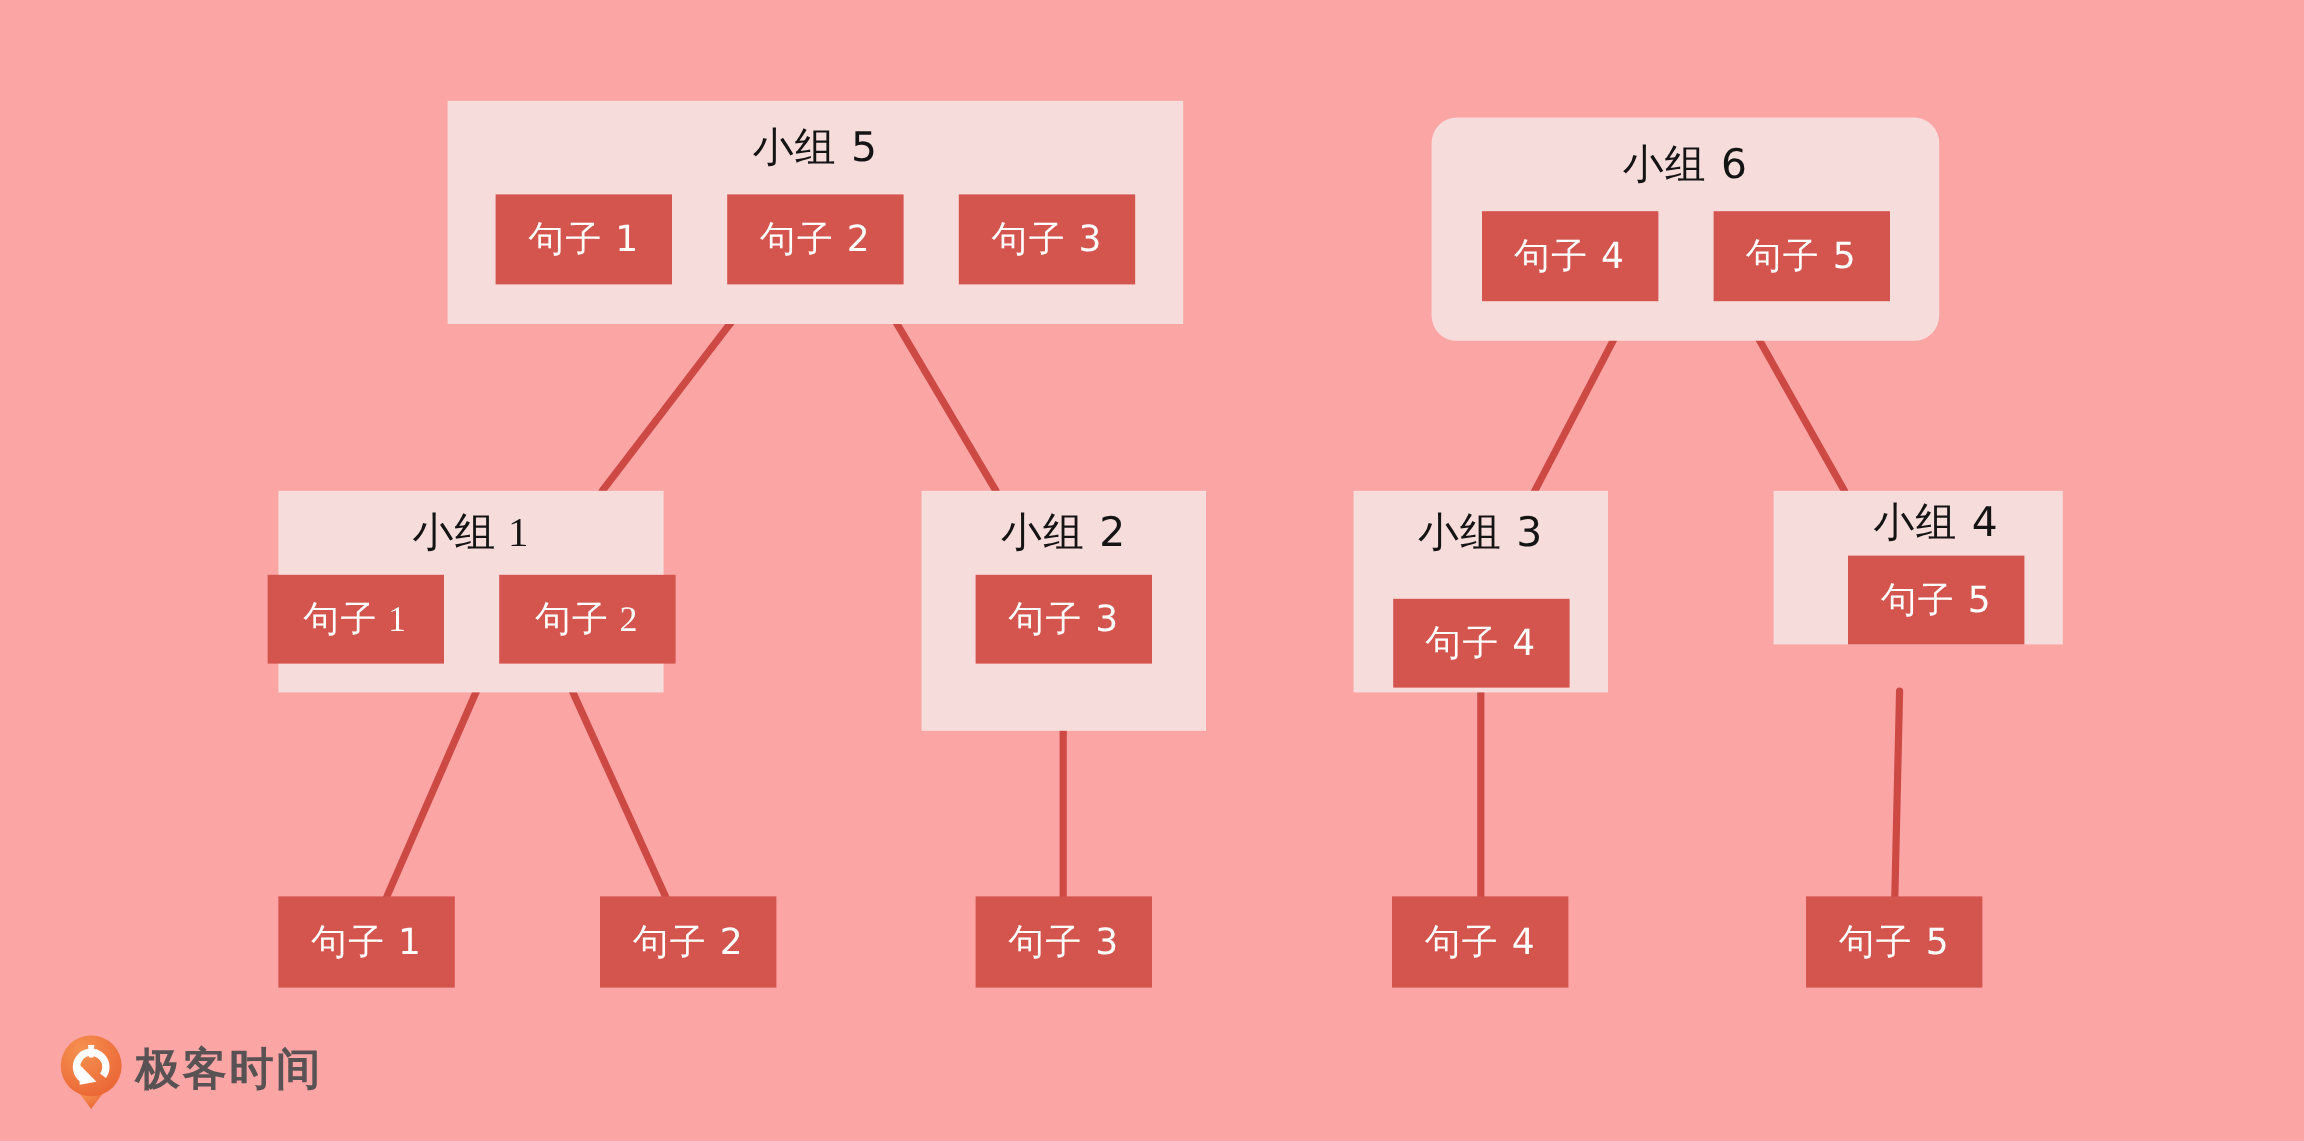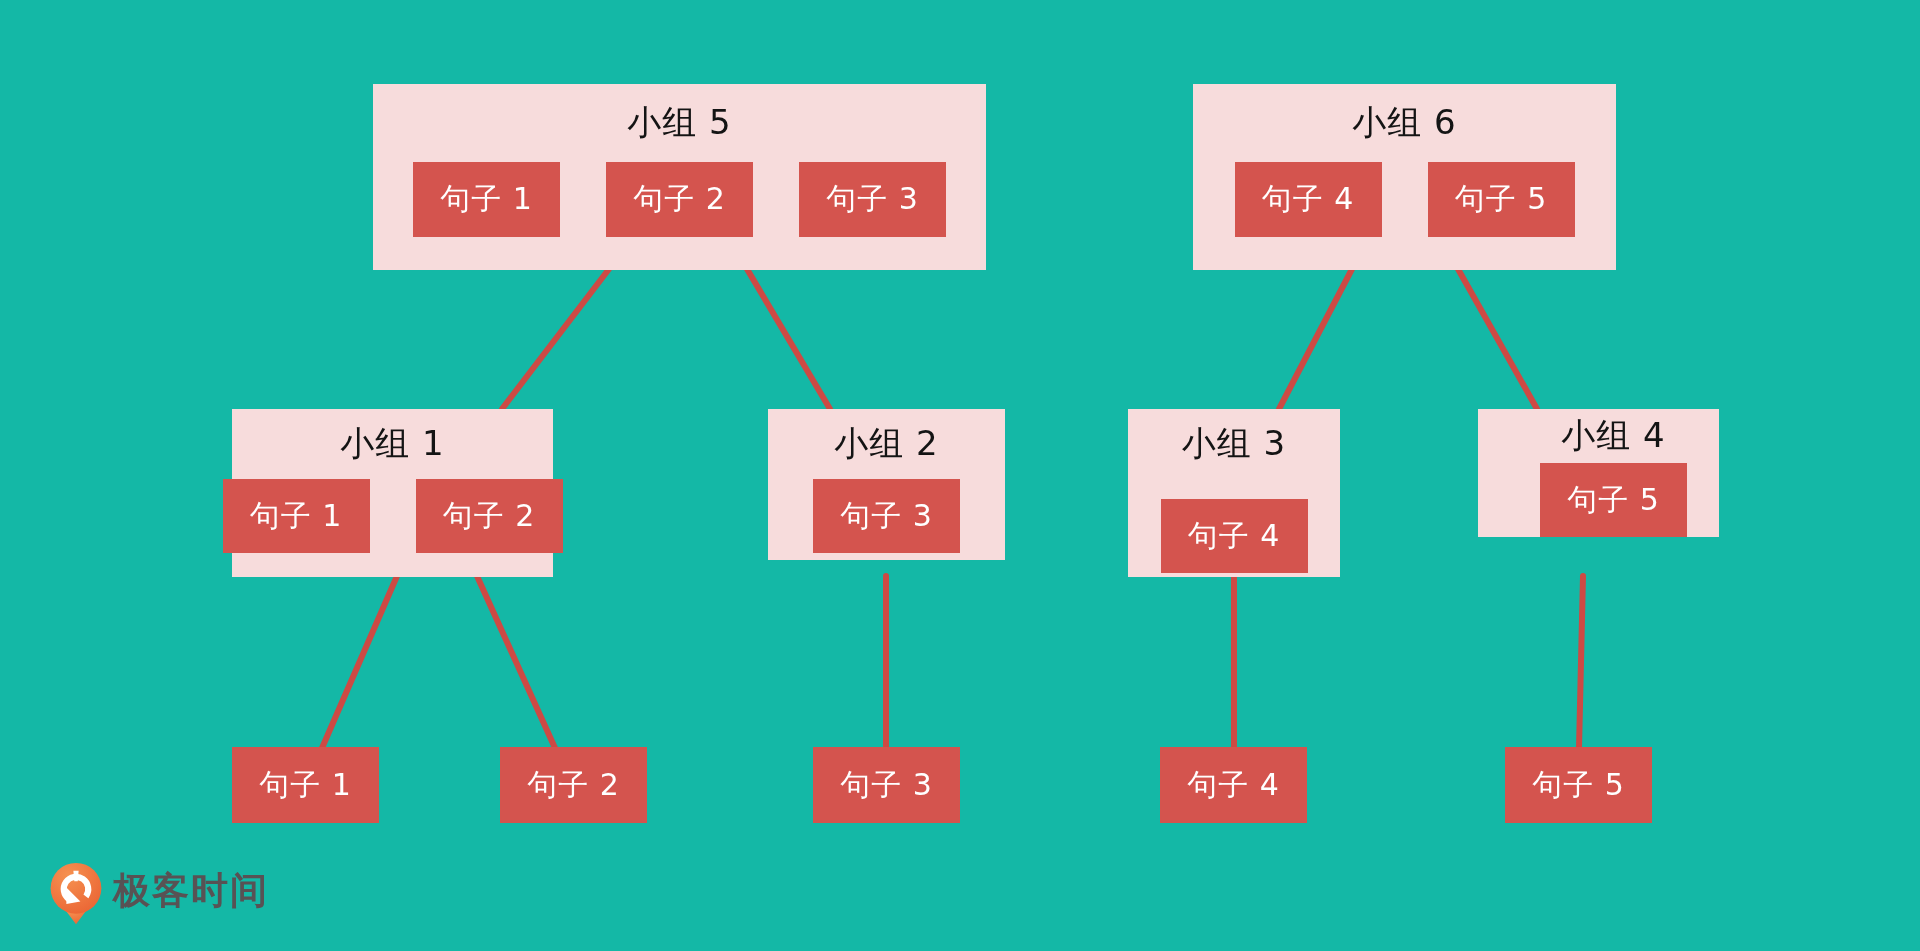--- a/index.html
+++ b/index.html
@@ -1,17 +1,17 @@
 <!DOCTYPE html>
 <html><head>
 <meta charset="utf-8">
 <style>
   html,body { margin:0; padding:0; background:#ffffff; }
   .canvas {
-    position:relative; width:1920px; height:951px; background:#14b8a6;
+    position:relative; width:1920px; height:951px; background:#fca5a5;
     font-family:"DejaVu Sans","Liberation Sans",sans-serif; overflow:hidden;
   }
   .edges { position:absolute; left:0; top:0; z-index:1; pointer-events:none; }
   .group {
     position:absolute; z-index:2; background:#f7dcdc;
     display:flex; flex-direction:column; align-items:stretch;
   }
   .group-title {
     display:flex; align-items:center; justify-content:center;
     font-size:34px; color:#141414; letter-spacing:1px;
@@ -25,24 +25,24 @@
     letter-spacing:1px; flex:0 0 auto;
   }
   .mgroup .chip { height:74px; }
   .leaf {
     position:absolute; z-index:2; width:147px; height:76px;
     background:#d4544e; color:#ffffff; font-size:30px;
     display:flex; align-items:center; justify-content:center; letter-spacing:1px;
   }
   
   #g5 { left:373px; top:84px; width:613px; height:186px; }
-  #g6 { left:1193px; top:84px; width:423px; height:186px; }
+  #g6 { left:1193px; top:98px; width:423px; height:186px;border-radius:21px; }
   
-  #g1 { left:232px; top:409px; width:321px; height:168px; }
-  #g2 { left:768px; top:409px; width:237px; height:151px; }
+  #g1 { left:232px; top:409px; width:321px; height:168px;font-family:Liberation Serif, serif; }
+  #g2 { left:768px; top:409px; width:237px; height:200px; }
   #g3 { left:1128px; top:409px; width:212px; height:168px;gap:20px; }
   #g4 { left:1478px; top:409px; width:211px; height:128px;padding-left:30px; }
   
   #s1 { left:232px;  top:747px; }
   #s2 { left:500px;  top:747px; }
   #s3 { left:813px;  top:747px; }
   #s4 { left:1160px; top:747px; }
   #s5 { left:1505px; top:747px; }
   
   .logo { position:absolute; left:48px; top:862px; z-index:2; display:flex; align-items:center; gap:9px; }

